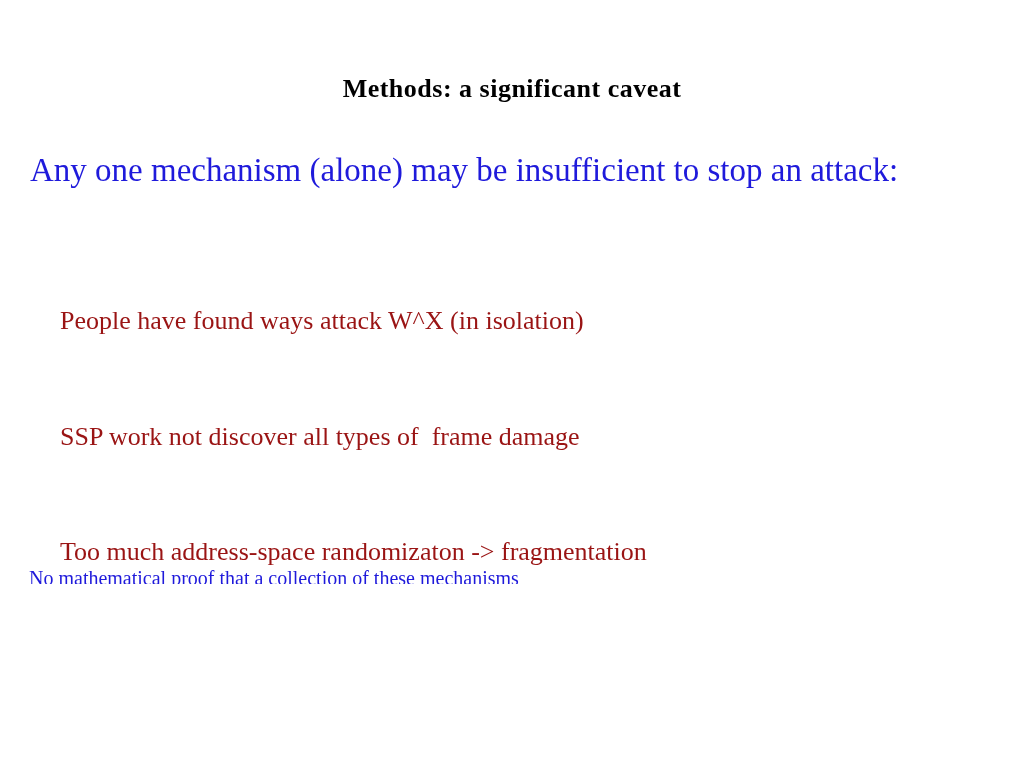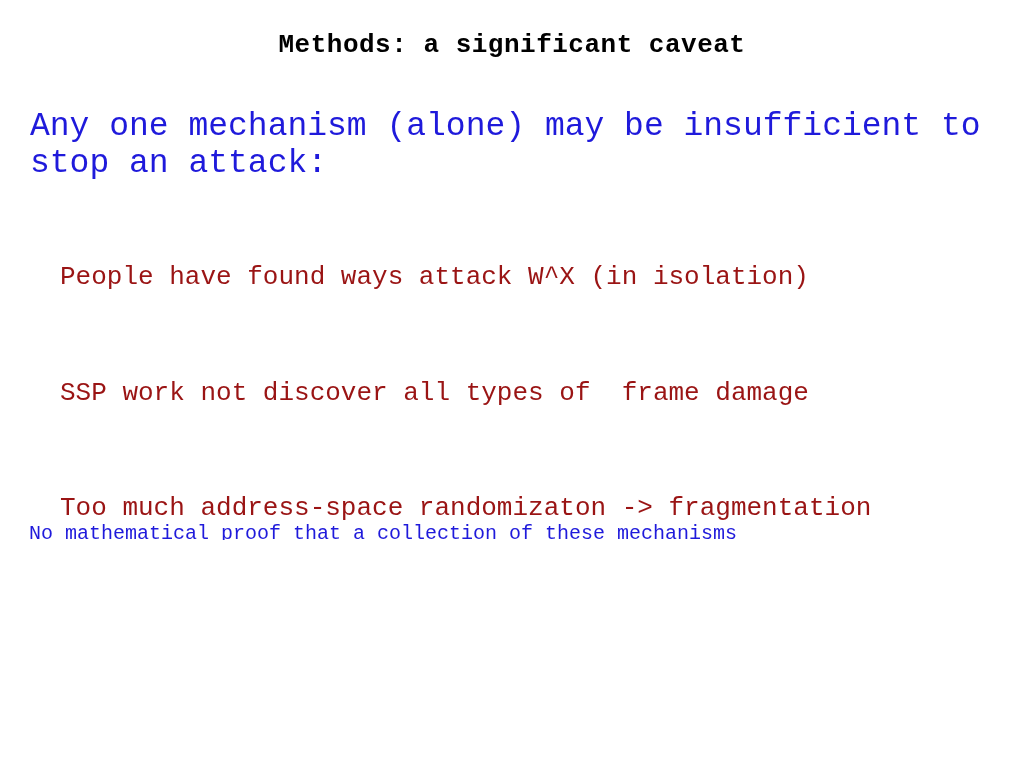--- a/index.html
+++ b/index.html
@@ -5,23 +5,24 @@
   html, body {
     margin: 0;
     padding: 0;
     background: #ffffff;
   }
   .slide {
     position: relative;
     width: 1024px;
     height: 540px;
     background: var(--background, #ffffff);
-    font-family: Liberation Mono, monospace;
+    font-family: Liberation Serif, serif;
     overflow: hidden;
     white-space: pre-wrap;
+    margin-top: 44px;
   }
   .slide-title {
     position: absolute;
     top: 30px;
     left: 0;
     width: 1024px;
     text-align: center;
     font-size: 26px;
     font-weight: bold;
     color: var(--title, #000000);

